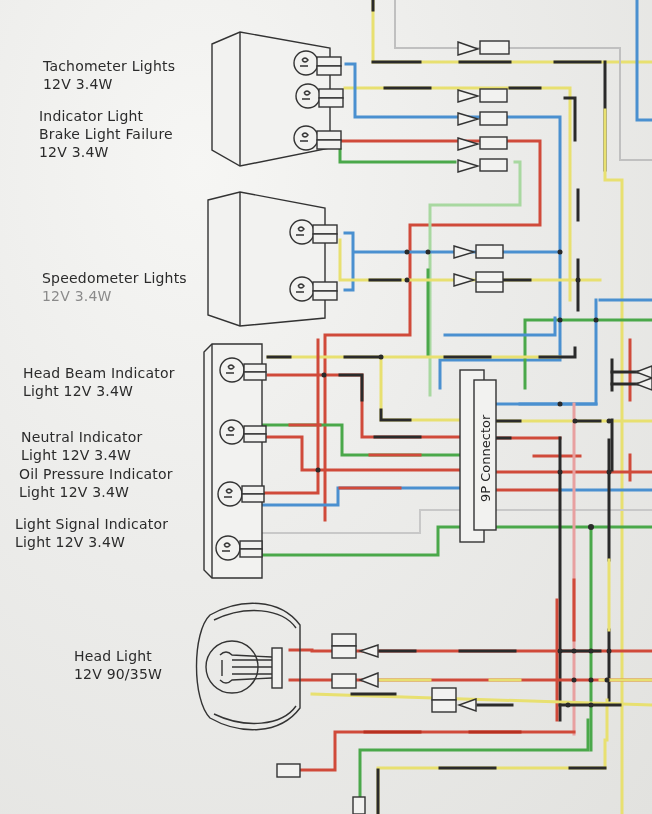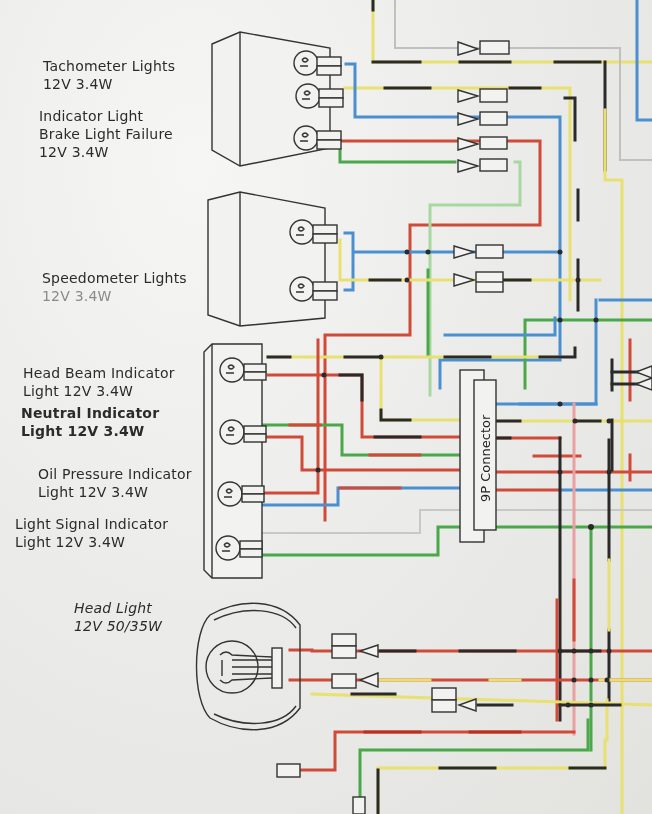--- a/index.html
+++ b/index.html
@@ -39,35 +39,35 @@
     <span>12V 3.4W</span>
   </div>
   <div class="lbl" style="left:42px;top:237px;margin-top:32px;">
     <span>Speedometer Lights</span>
     <span class="faint">12V 3.4W</span>
   </div>
   <div class="lbl" style="left:23px;top:364px;">
     <span>Head Beam Indicator</span>
     <span>Light 12V 3.4W</span>
   </div>
-  <div class="lbl" style="left:21px;top:404px;font-weight:bold;">
+  <div class="lbl" style="left:21px;top:428px;">
     <span>Neutral Indicator</span>
     <span>Light 12V 3.4W</span>
   </div>
-  <div class="lbl" style="left:19px;top:465px;margin-left:19px;">
+  <div class="lbl" style="left:19px;top:465px;">
     <span>Oil Pressure Indicator</span>
     <span>Light 12V 3.4W</span>
   </div>
   <div class="lbl" style="left:15px;top:515px;">
     <span>Light Signal Indicator</span>
     <span>Light 12V 3.4W</span>
   </div>
-  <div class="lbl" style="left:74px;top:599px;font-style:italic;">
+  <div class="lbl" style="left:74px;top:647px;">
     <span>Head Light</span>
-    <span>12V 50/35W</span>
+    <span>12V 90/35W</span>
   </div>
 
   <svg width="652" height="814" viewBox="0 0 652 814">
 
     <g id="wires" fill="none" stroke-width="3" stroke-linecap="square">
 
       <path d="M373,0 L373,62 L652,62" stroke="#e8e070"></path>
       <path d="M373,0 L373,10" stroke="#2a2a2a"></path>
       <path d="M373,62 L420,62" stroke="#2a2a2a"></path>
       <path d="M460,62 L510,62" stroke="#2a2a2a"></path>

